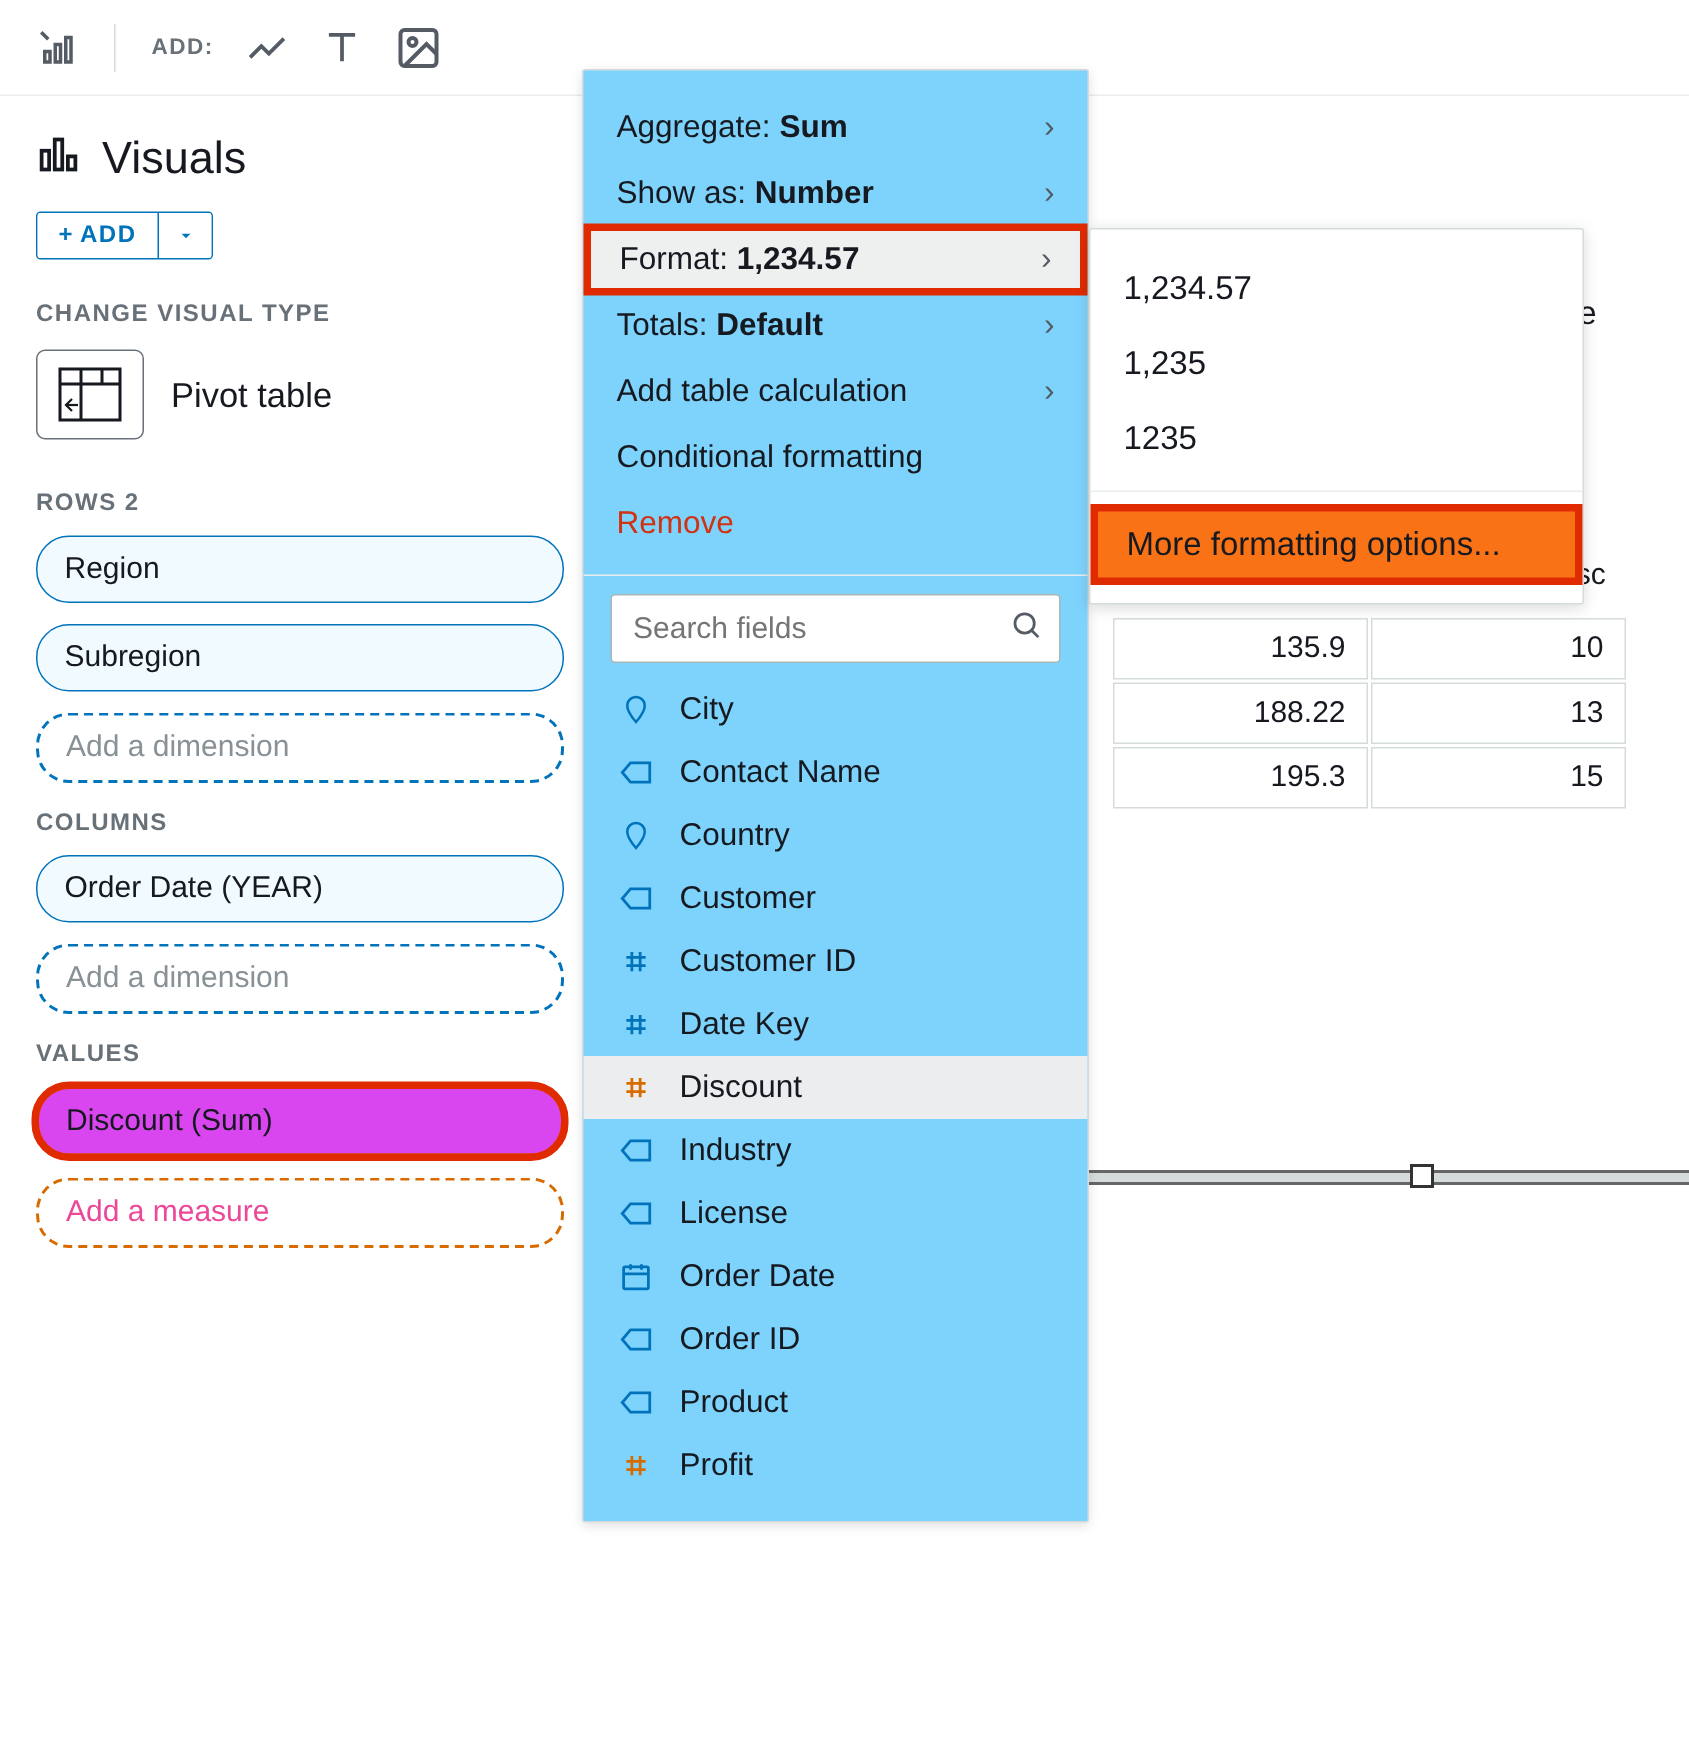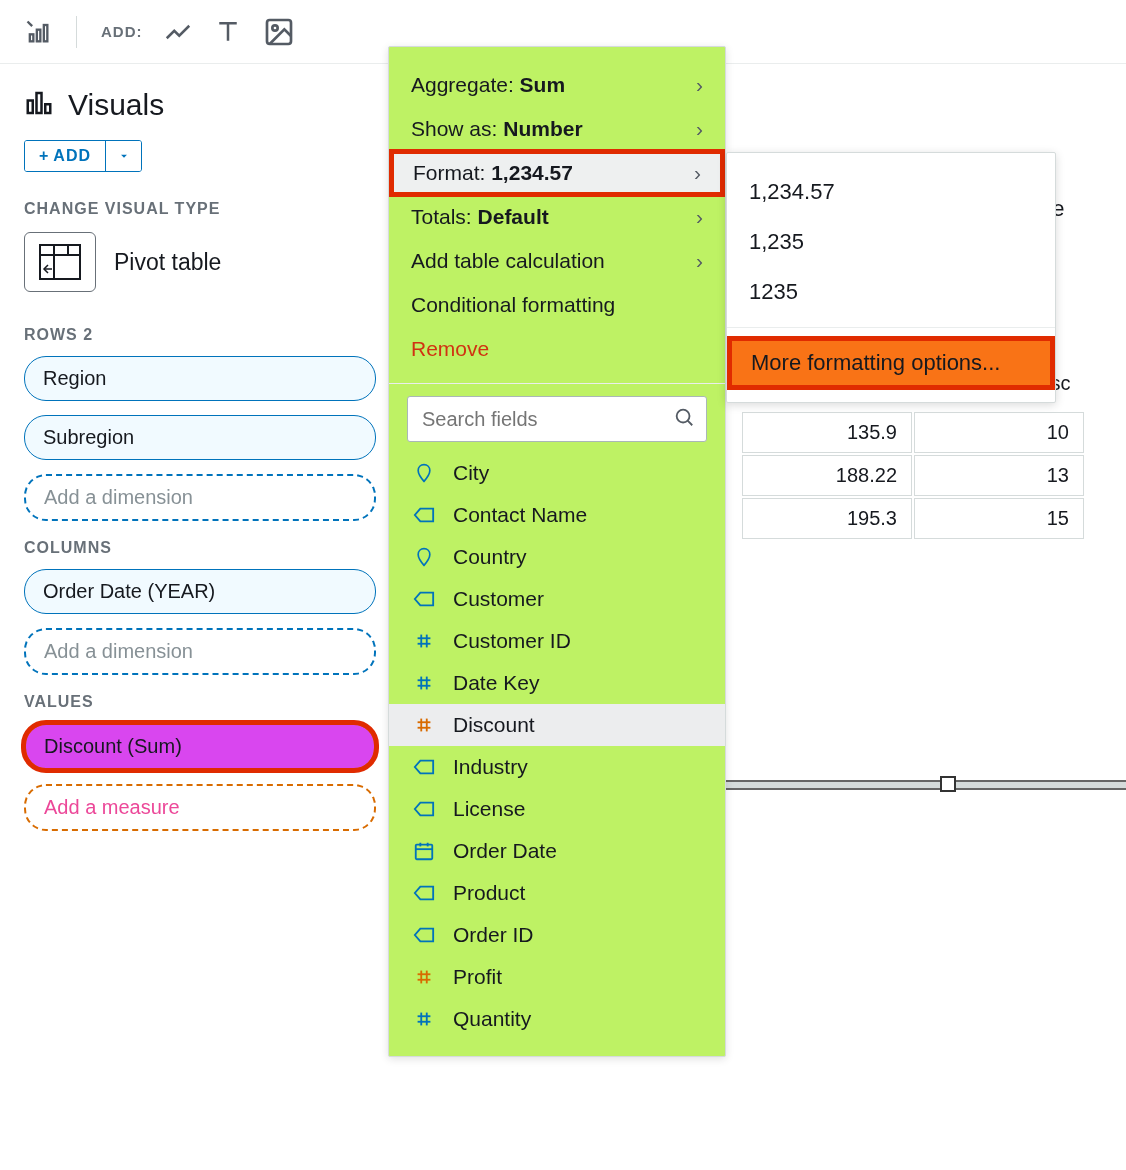--- a/index.html
+++ b/index.html
@@ -26,21 +26,21 @@
 
   .well-head { color: #687078; font-size: 16px; font-weight: 600; letter-spacing: 1px; margin: 18px 0 12px; }
   .pill { border-radius: 22px; padding: 10px 18px; font-size: 20px; margin-bottom: 14px; display: flex; align-items: center; }
   .pill.blue { border: 1.5px solid #0073bb; background: #f1faff; color: #16191f; }
   .pill.blue-dashed { border: 2px dashed #0073bb; color: #879196; }
   .pill.orange { border: 2px solid #d86b00; background:#d946ef; color: #16191f; }
   .pill.orange-dashed { border: 2px dashed #d86b00; color:#ec4899; }
   .redbox { outline: 5px solid #e02b00; outline-offset: -2px; }
 
   
-  .menu { position: absolute; left: 388px; top: 46px; width: 338px; background: #bef264; border: 1px solid #d5dbdb; box-shadow: 0 2px 8px rgba(0,0,0,.12); padding: 16px 0; border-radius: 2px; }
+  .menu { position: absolute; left: 388px; top: 46px; width: 338px; background: #7dd3fc; border: 1px solid #d5dbdb; box-shadow: 0 2px 8px rgba(0,0,0,.12); padding: 16px 0; border-radius: 2px; }
   .menu-item { display: flex; align-items: center; justify-content: space-between; padding: 10px 22px; font-size: 21px; cursor: pointer; }
   .menu-item .lbl b { font-weight: 700; }
   .menu-item .chev { color: #545b64; }
   .menu-item.hl { background: #eef0f0; }
   .menu-item.hl-red { outline: 5px solid #e02b00; outline-offset: -3px; margin: 0 2px; }
   .menu-item.remove { color: #d13212; }
   .menu-sep { height: 1px; background: #eaeded; margin: 12px 0; }
   .search-wrap { margin: 0 18px 10px; position: relative; }
   .search-wrap input { width: 100%; height: 46px; border: 1px solid #aab7b8; border-radius: 3px; font-size: 20px; padding: 0 42px 0 14px; color: #545b64; }
   .search-wrap .sicon { position: absolute; right: 12px; top: 50%; transform: translateY(-50%); color: #545b64; }
@@ -319,51 +319,40 @@
           </svg>
         </span>
         <span>Order Date</span>
       </div>
       <div class="field-row">
         <span class="ficon dim">
           <svg width="22" height="20" viewBox="0 0 24 20" fill="none" stroke="#0073bb" stroke-width="2">
             <path d="M8 3h14v14H8L2 10z"></path>
           </svg>
         </span>
+        <span>Order ID</span>
+      </div>
+      <div class="field-row">
+        <span class="ficon dim">
+          <svg width="22" height="20" viewBox="0 0 24 20" fill="none" stroke="#0073bb" stroke-width="2">
+            <path d="M8 3h14v14H8L2 10z"></path>
+          </svg>
+        </span>
         <span>Product</span>
-      </div>
-      <div class="field-row">
-        <span class="ficon dim">
-          <svg width="22" height="20" viewBox="0 0 24 20" fill="none" stroke="#0073bb" stroke-width="2">
-            <path d="M8 3h14v14H8L2 10z"></path>
-          </svg>
-        </span>
-        <span>Order ID</span>
       </div>
       <div class="field-row">
         <span class="ficon mea">
           <svg width="22" height="22" viewBox="0 0 24 24" fill="none" stroke="#d86b00" stroke-width="2">
             <line x1="5" y1="9" x2="19" y2="9"></line>
             <line x1="5" y1="15" x2="19" y2="15"></line>
             <line x1="9" y1="5" x2="9" y2="19"></line>
             <line x1="15" y1="5" x2="15" y2="19"></line>
           </svg>
         </span>
         <span>Profit</span>
-      </div>
-      <div class="field-row">
-        <span class="ficon num">
-          <svg width="22" height="22" viewBox="0 0 24 24" fill="none" stroke="#0073bb" stroke-width="2">
-            <line x1="5" y1="9" x2="19" y2="9"></line>
-            <line x1="5" y1="15" x2="19" y2="15"></line>
-            <line x1="9" y1="5" x2="9" y2="19"></line>
-            <line x1="15" y1="5" x2="15" y2="19"></line>
-          </svg>
-        </span>
-        <span>Quantity</span>
       </div>
     </div>
 </div>
 
 <div class="submenu">
   <div class="sub-item">1,234.57</div>
   <div class="sub-item">1,235</div>
   <div class="sub-item">1235</div>
   <div class="sub-sep"></div>
   <div class="sub-item hl hl-red">More formatting options...</div>

